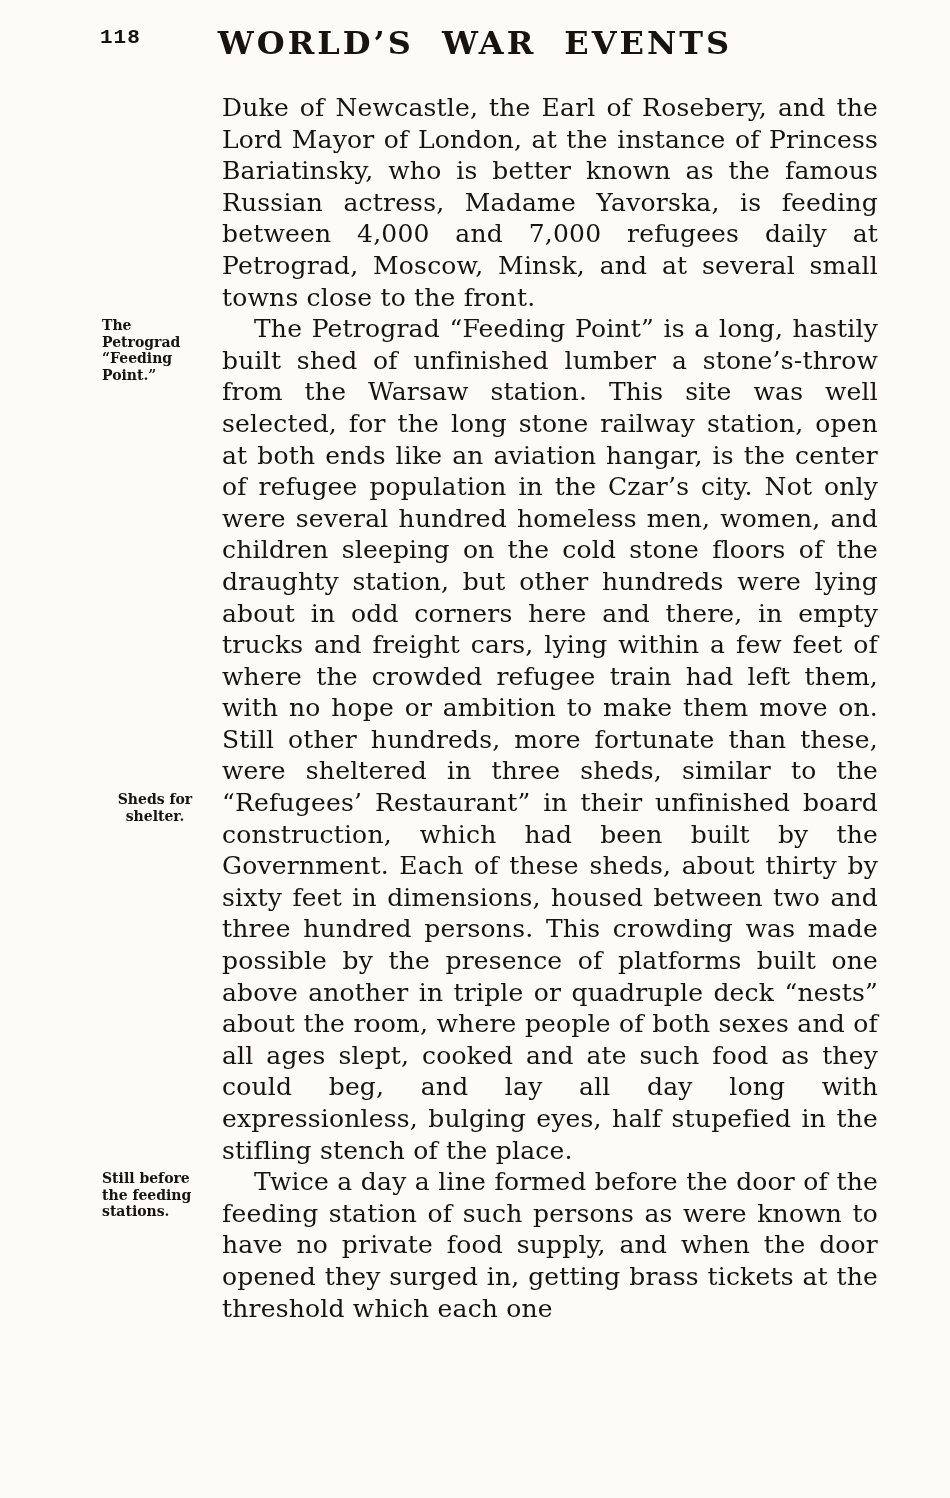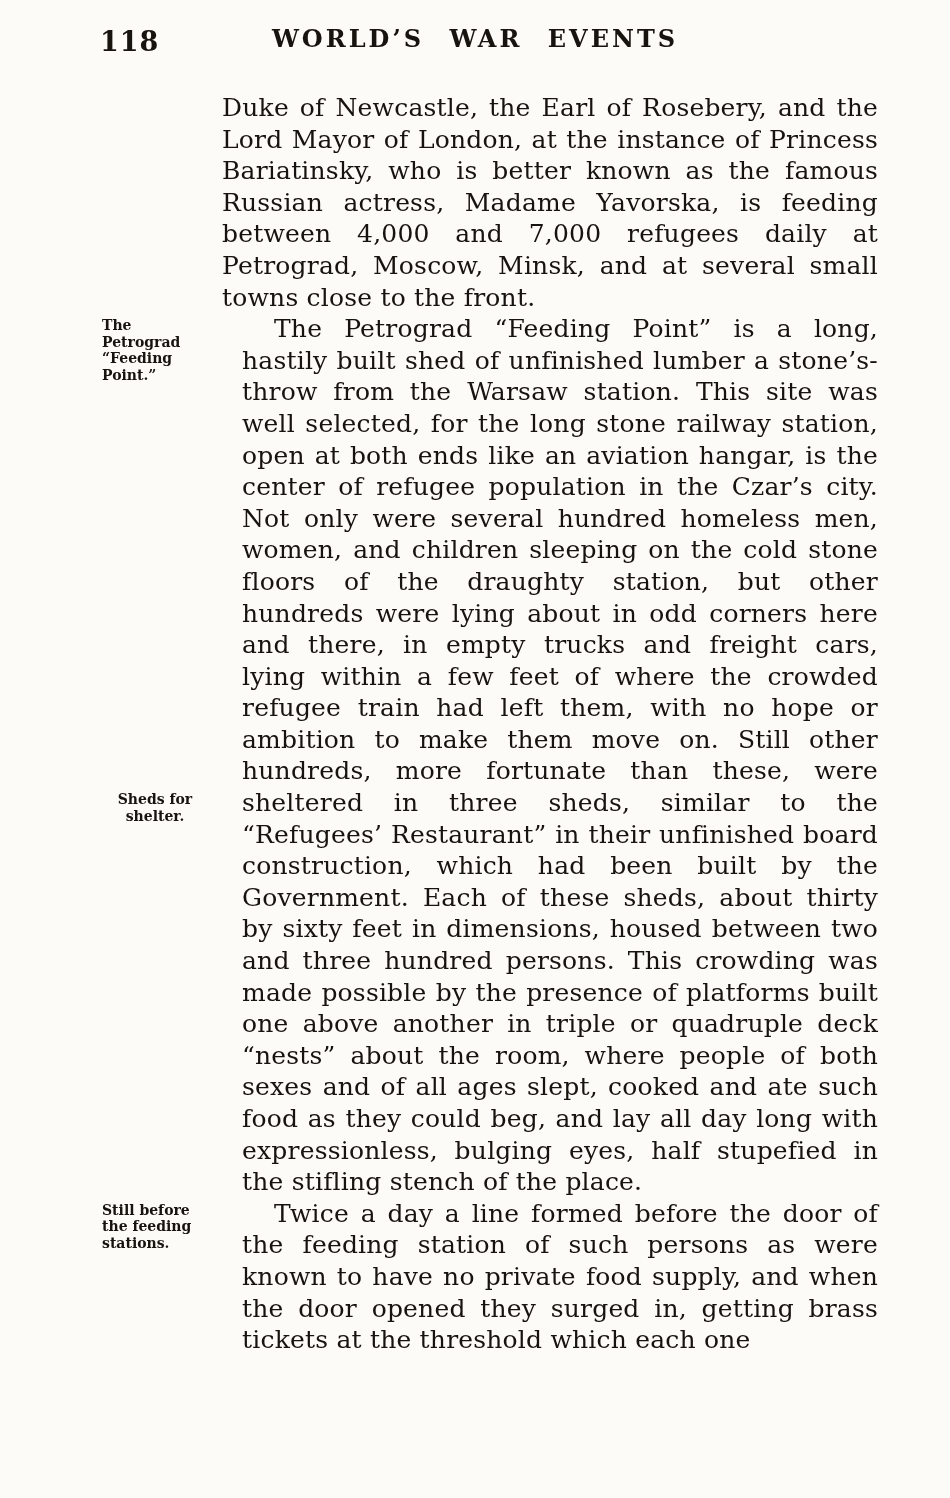--- a/index.html
+++ b/index.html
@@ -15,31 +15,32 @@
     background: #fcfbf7;
     color: #17130e;
     font-family: "DejaVu Serif", "Liberation Serif", serif;
     overflow: hidden;
     box-sizing: border-box;
   }
   .pagenum {
     position: absolute;
     top: 26px;
     left: 100px;
-    font-size: 27px;
+    font-size: 21px;
     font-weight: bold;
     letter-spacing: 1px;
+    font-family: Liberation Mono, monospace;
   }
   .running-title {
     position: absolute;
     top: 24px;
     left: 0;
     width: 100%;
     text-align: center;
-    font-size: 24px;
+    font-size: 32px;
     font-weight: bold;
     letter-spacing: 3px;
     word-spacing: 14px;
   }
   .body-col {
     position: absolute;
     top: 92px;
     left: 222px;
     width: 656px;
     font-size: 25px;
@@ -49,21 +50,20 @@
   }
   .para-wrap {
     position: relative;
   }
   .para {
     margin: 0;
     padding: 0;
   }
   .para.indent {
     text-indent: 32px;
-    margin-left: 20px;
   }
   .note {
     position: absolute;
     left: -120px;
     top: 4px;
     width: 106px;
     font-size: 14px;
     font-weight: bold;
     line-height: 1.18;
     text-align: left;

